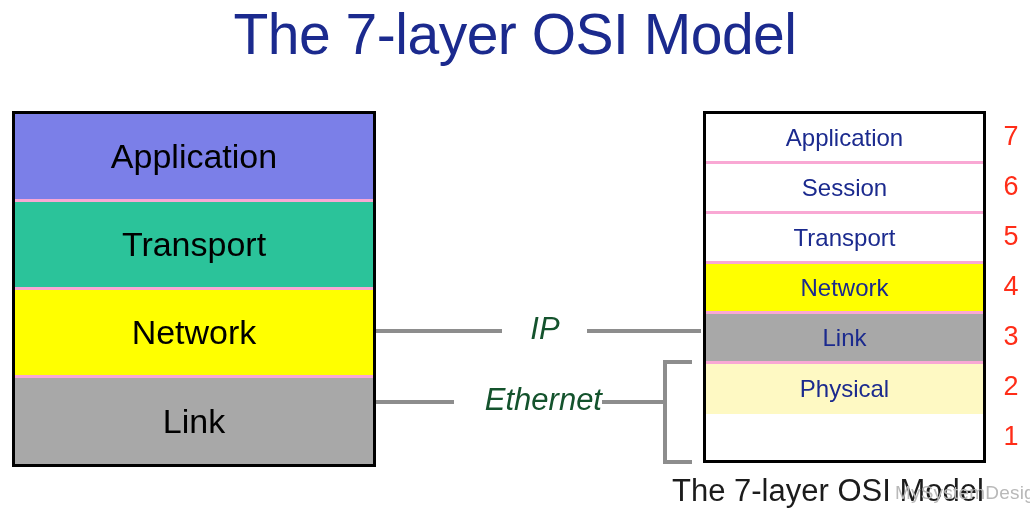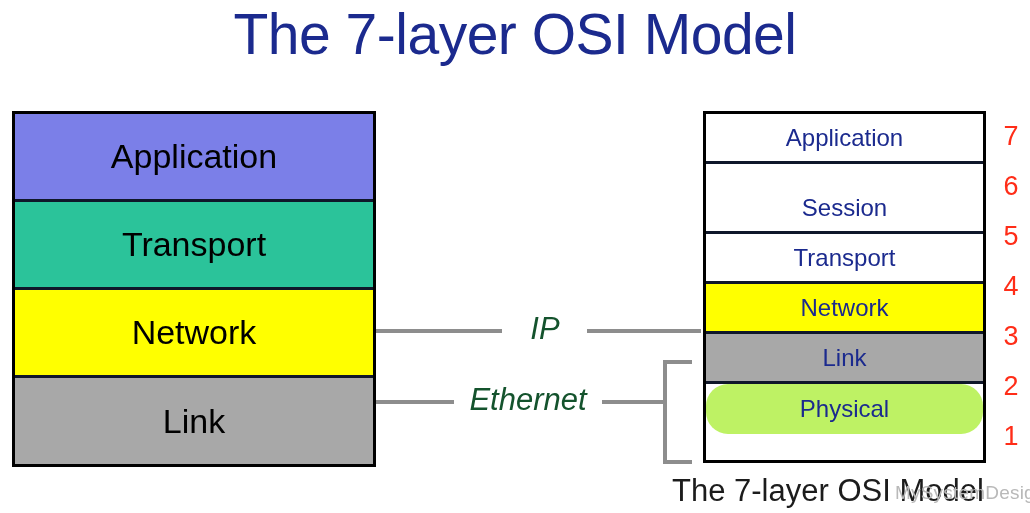--- a/index.html
+++ b/index.html
@@ -44,21 +44,21 @@
     box-sizing: border-box;
     border: 3px solid #000000;
     background: #ffffff;
   }
   .layer {
     box-sizing: border-box;
     display: flex;
     align-items: center;
     justify-content: center;
     width: 100%;
-    border-bottom: 3px solid #0f172a;
+    border-bottom: 3px solid #f9a8d4;
     overflow: hidden;
   }
   .layer:last-child { border-bottom: none; }
 
   
   #left-stack {
     left: 12px;
     top: 111px;
     width: 364px;
     height: 356px;
@@ -135,21 +135,21 @@
     left: 502px;
     top: 311px;
     width: 86px;
     text-align: center;
     font-size: 31px;
   }
   #ethernet-label {
     left: 454px;
     top: 382px;
     width: 148px;
-    text-align: center;
+    text-align: right;
     font-size: 31px;
     font-style: italic;
   }
 
   
   #bottom-caption {
     position: absolute;
     left: 672px;
     top: 473px;
     font-size: 31px;
@@ -185,33 +185,33 @@
     </div>
     <div class="layer" style="background: rgb(168, 168, 168);">
       <span>Link</span>
     </div>
   </div>
 
   <div class="stack" id="right-stack">
     <div class="layer" style="background: rgb(255, 255, 255);">
       <span>Application</span>
     </div>
-    <div class="layer" style="background: rgb(255, 255, 255); margin-top: 20px;">
+    <div class="layer" style="background: rgb(255, 255, 255);">
       <span>Session</span>
     </div>
     <div class="layer" style="background: rgb(255, 255, 255);">
       <span>Transport</span>
     </div>
     <div class="layer" style="background: rgb(255, 255, 0);">
       <span>Network</span>
     </div>
     <div class="layer" style="background: rgb(168, 168, 168);">
       <span>Link</span>
     </div>
-    <div class="layer" style="background: #bef264; border-radius: 22px;">
+    <div class="layer" style="background: #fef9c3;">
       <span>Physical</span>
     </div>
   </div>
 
   <div id="layer-numbers">
     <div class="layer-number">7</div>
     <div class="layer-number">6</div>
     <div class="layer-number">5</div>
     <div class="layer-number">4</div>
     <div class="layer-number">3</div>

